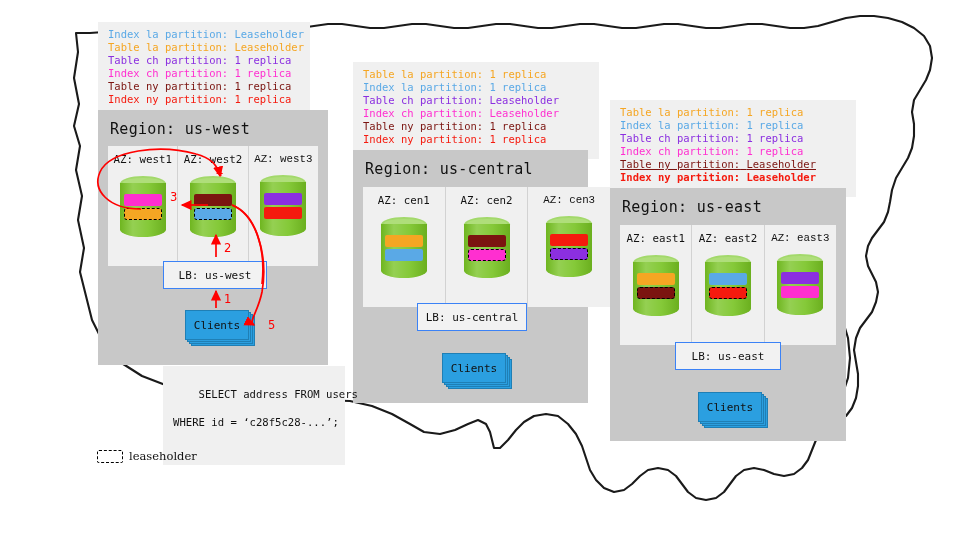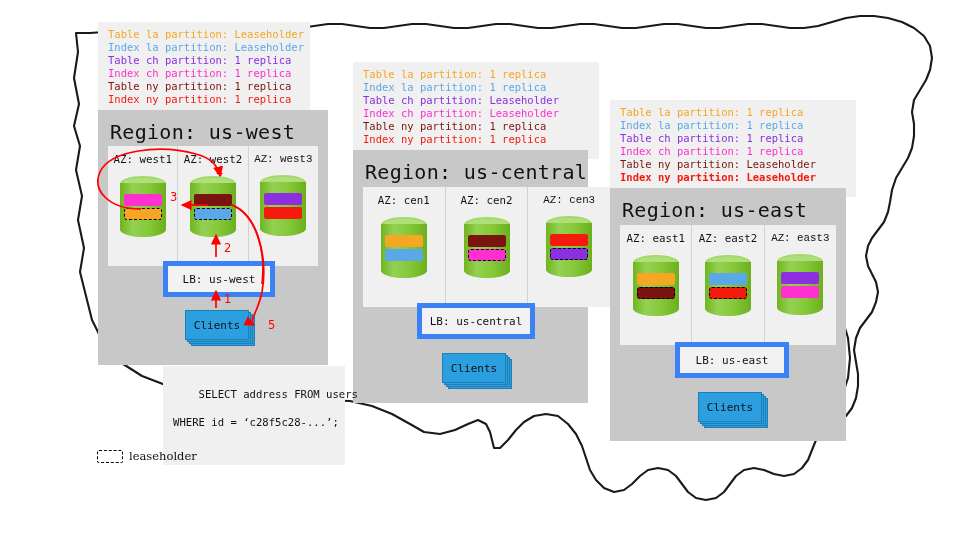--- a/index.html
+++ b/index.html
@@ -30,21 +30,21 @@
   .legendbox .ln{display:block;}
 
   
   .region{
     background:#c8c8c8;
     z-index:4;
   }
   .region-title{
     position:absolute;
     left:12px;top:10px;
-    font-size:20px;
+    font-size:15px;
     color:#111;
     letter-spacing:.3px;
     white-space:nowrap;
   }
   .az-wrap{
     position:absolute;
     background:#f0f0f0;
     display:flex;
     left:10px;
   }
@@ -94,21 +94,21 @@
   }
   .slot{
     height:12px;width:38px;border-radius:2px;box-sizing:border-box;
   }
   .slot.lease{border:1.6px dashed #000;border-radius:3px;}
 
   
   .lb{
     position:absolute;
     background:#f2f2f2;
-    border:5px solid #3b82f6;
+    border:1px solid #3b82f6;
     display:flex;align-items:center;justify-content:center;
     font-size:11px;color:#111;
     z-index:6;
     white-space:nowrap;
   }
 
   
   .clients{
     position:absolute;z-index:6;width:62px;height:28px;
   }
@@ -171,22 +171,22 @@
          L440,26 L426,24 L412,24 L398,26 L384,28 L370,28 L356,26
          L342,24 L328,24 L314,26 L300,28 L286,28 L272,26 L258,24
          L244,24 L230,26 L216,28 L202,28 L188,26 L174,24 L160,24
          L146,26 L132,28 L118,30 L104,32 L90,33 Z"></path>
 
     <path fill="none" stroke="#1a1a1a" stroke-width="2.1" stroke-linejoin="round" stroke-linecap="round" d="M836,300 L842,318 L848,338 L850,358 L848,378 L842,396 L834,410
          L826,420 L818,426 L812,430"></path>
   </svg>
 
   <div class="legendbox abs" style="left:98px;top:22px;width:194px;height:84px;">
+    <span class="ln" style="color: rgb(90, 169, 230);"><span>Index la partition:</span> <span>Leaseholder</span></span>
     <span class="ln" style="color: rgb(245, 166, 35);"><span>Table la partition:</span> <span>Leaseholder</span></span>
-    <span class="ln" style="color: rgb(90, 169, 230);"><span>Index la partition:</span> <span>Leaseholder</span></span>
     <span class="ln" style="color: rgb(139, 47, 224);"><span>Table ch partition:</span> <span>1 replica</span></span>
     <span class="ln" style="color: rgb(255, 47, 208);"><span>Index ch partition:</span> <span>1 replica</span></span>
     <span class="ln" style="color: rgb(123, 20, 16);"><span>Table ny partition:</span> <span>1 replica</span></span>
     <span class="ln" style="color: rgb(245, 26, 14);"><span>Index ny partition:</span> <span>1 replica</span></span>
   </div>
 
   <div class="region abs" style="left:98px;top:110px;width:230px;height:255px;">
     <div class="region-title">Region: us-west</div>
     <div class="az-wrap" style="top:36px;width:210px;height:120px;">
       <div class="az">
@@ -290,21 +290,21 @@
     <div class="sh sh2"></div>
     <div class="sh sh3"></div>
     <div class="face">Clients</div>
   </div>
 
   <div class="legendbox abs" style="left:610px;top:100px;width:228px;height:84px;">
     <span class="ln" style="color: rgb(245, 166, 35);"><span>Table la partition:</span> <span>1 replica</span></span>
     <span class="ln" style="color: rgb(90, 169, 230);"><span>Index la partition:</span> <span>1 replica</span></span>
     <span class="ln" style="color: rgb(139, 47, 224);"><span>Table ch partition:</span> <span>1 replica</span></span>
     <span class="ln" style="color: rgb(255, 47, 208);"><span>Index ch partition:</span> <span>1 replica</span></span>
-    <span class="ln" style="color: rgb(123, 20, 16);"><span>Table ny partition:</span> <span>Leaseholder</span></span>
+    <span class="ln" style="color: rgb(123, 20, 16); text-decoration: underline;"><span>Table ny partition:</span> <span>Leaseholder</span></span>
     <span class="ln" style="color: rgb(245, 26, 14); font-weight: bold;"><span>Index ny partition:</span> <span>Leaseholder</span></span>
   </div>
 
   <div class="region abs" style="left:610px;top:188px;width:236px;height:253px;">
     <div class="region-title">Region: us-east</div>
     <div class="az-wrap" style="top:37px;width:216px;height:120px;">
       <div class="az">
         <div class="az-label">AZ: east1</div>
         <div class="cyl">
           <div class="top"></div>

